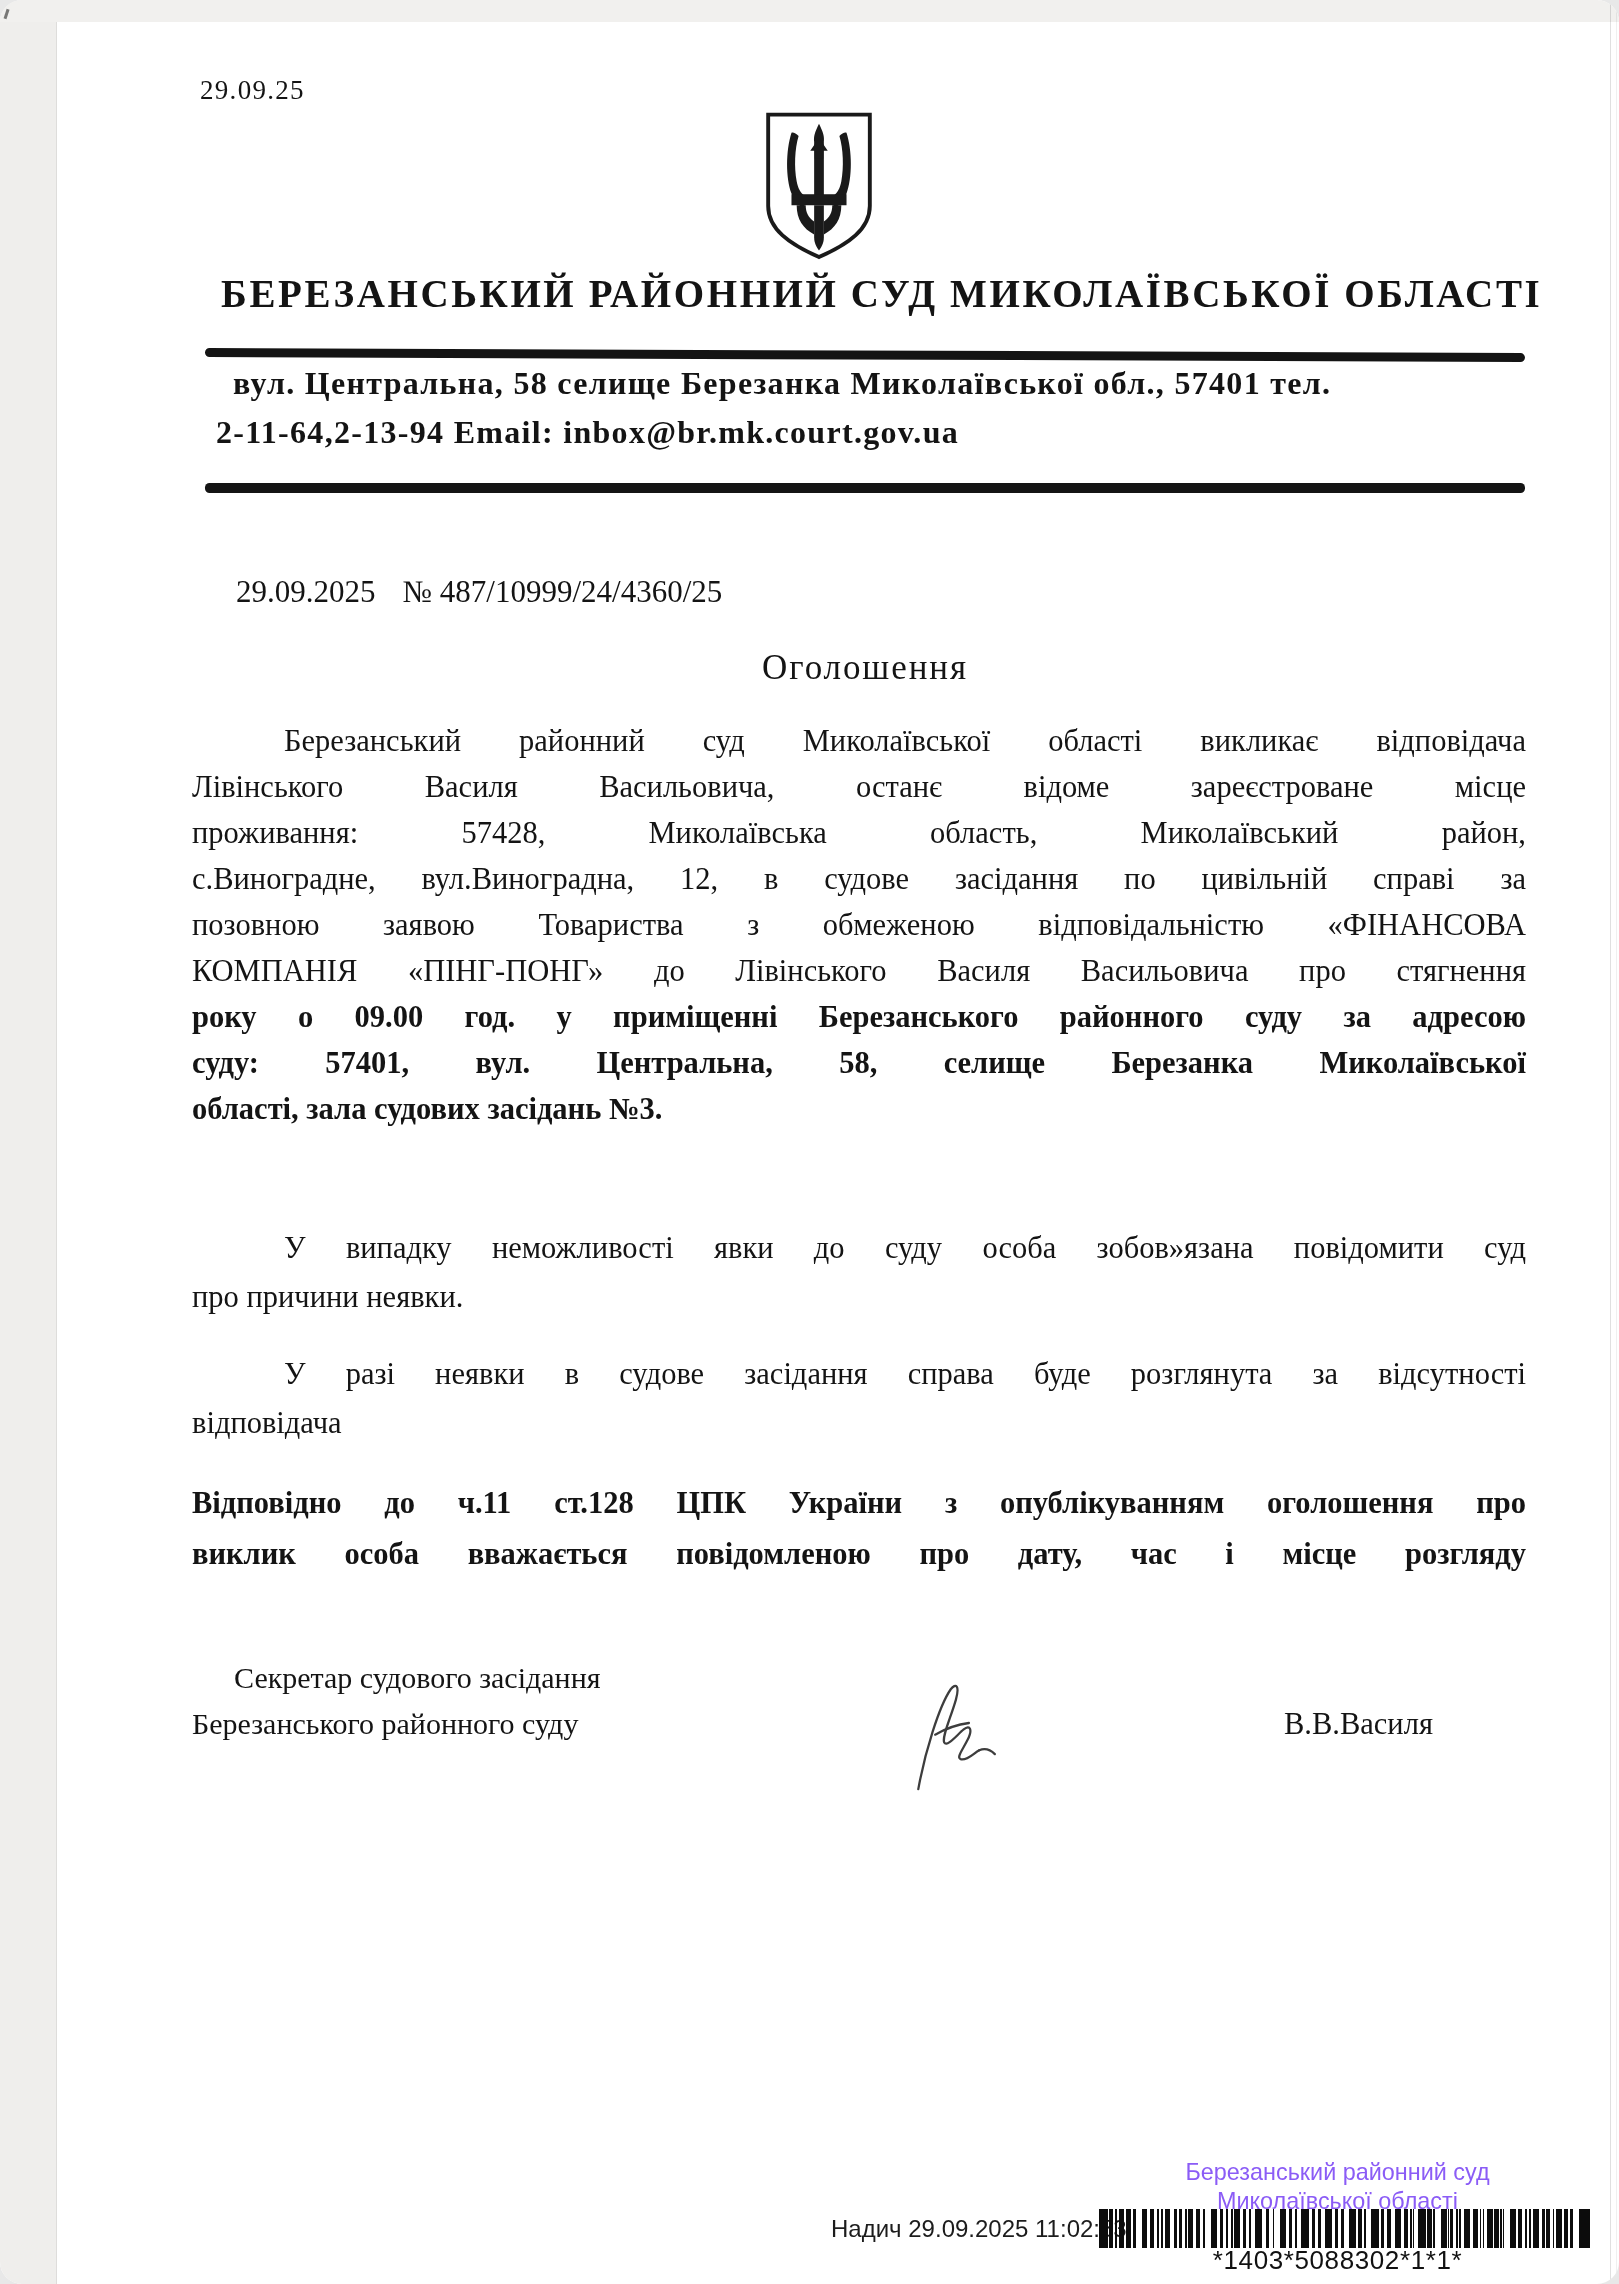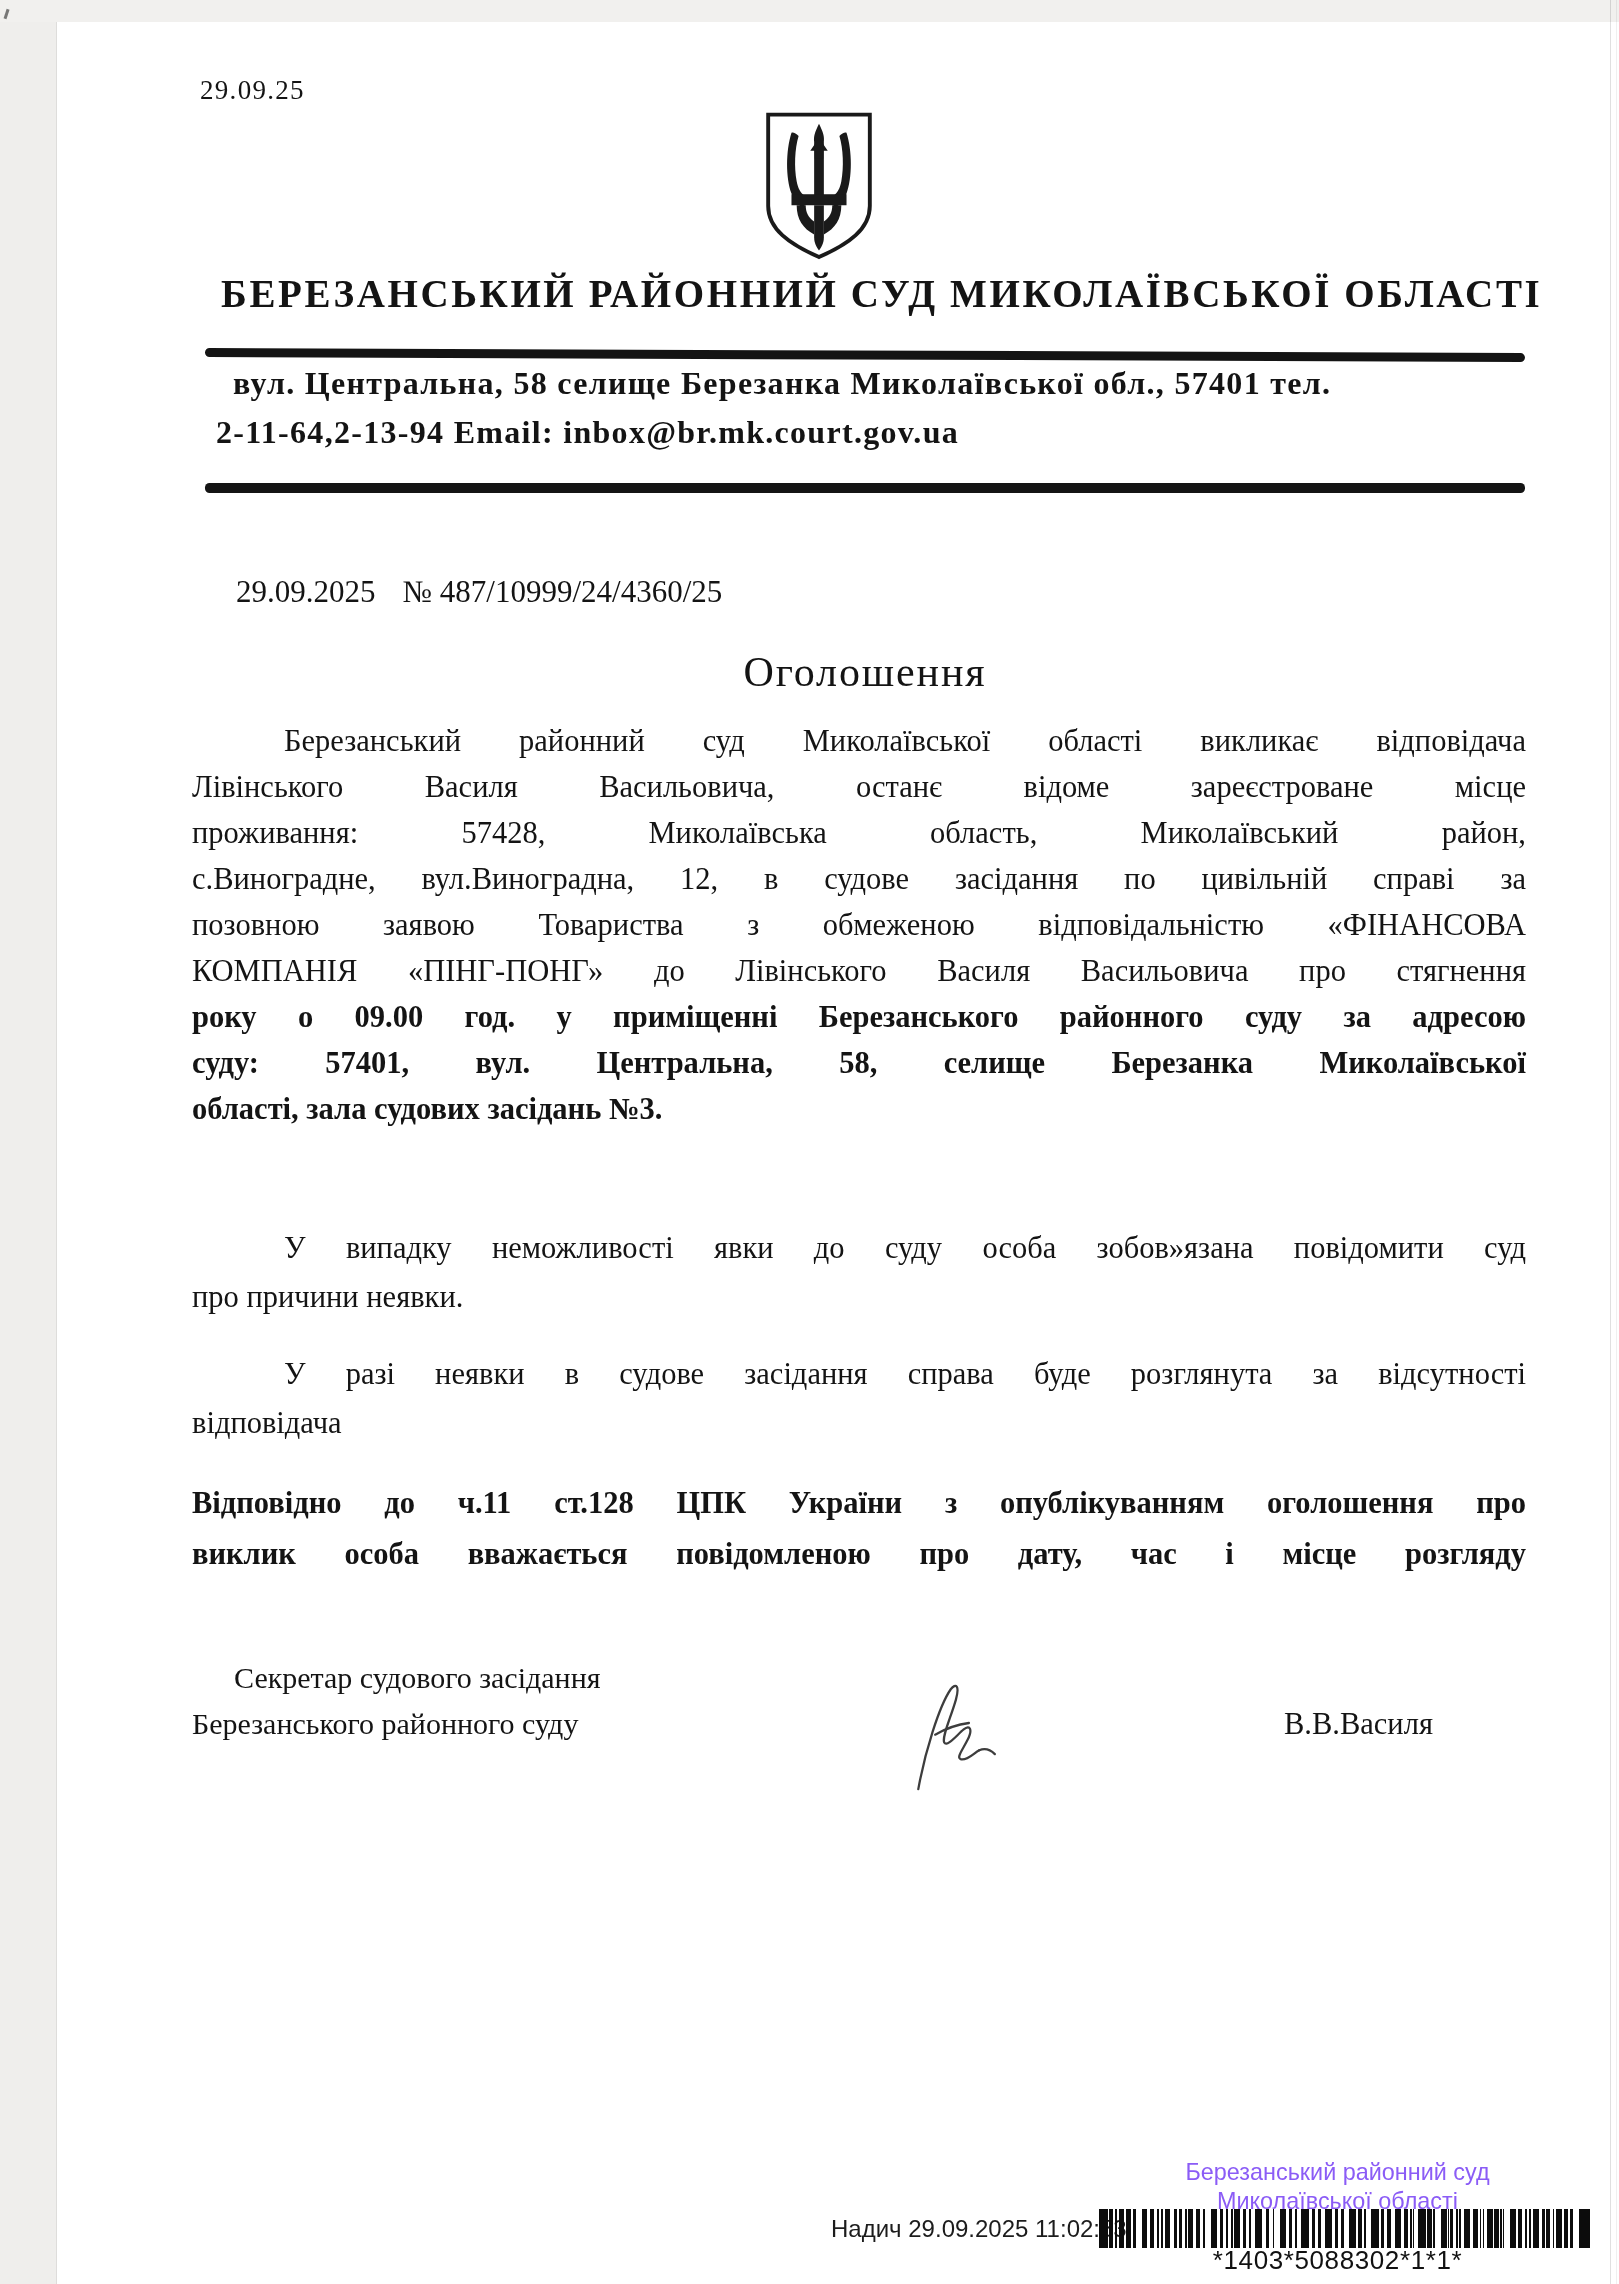--- a/index.html
+++ b/index.html
@@ -3,20 +3,21 @@
 <meta charset="utf-8">
 <style>
   html,body{margin:0;padding:0;background:#e8e8e8;}
   .page{
     position:relative;
     width:1619px;height:2284px;
     background:var(--paper,#ffffff);
     overflow:hidden;
     font-family:"Liberation Serif", serif;
     color:var(--ink,#141414);
+    border-radius:22px;
   }
   
   .edge-left{position:absolute;left:0;top:0;width:56px;height:100%;background:#efeeec;border-right:0.6px solid rgba(0,0,0,.07);}
   .edge-top{position:absolute;left:0;top:0;width:100%;height:22px;background:#f1f0ee;}
   .edge-right-line{position:absolute;left:1610px;top:0;width:1.3px;height:100%;background:rgba(0,0,0,.12);}
   .edge-right-line2{position:absolute;left:1616px;top:0;width:0.6px;height:100%;background:rgba(0,0,0,.06);}
   .pen-mark{position:absolute;left:5.2px;top:9px;width:2.6px;height:10.4px;background:rgba(20,20,20,.55);transform:rotate(18deg);}
 
   .scan-date{position:absolute;left:200px;top:75px;font-size:27px;letter-spacing:1.3px;}
 
@@ -30,21 +31,21 @@
   .rule-1{top:348px;height:9px;transform:rotate(.22deg);transform-origin:left center;}
   .rule-2{top:483px;height:9.7px;}
 
   .addr{position:absolute;left:216px;width:1298px;font-weight:700;font-size:32px;letter-spacing:1.3px;white-space:nowrap;}
   .addr-1{top:365px;padding-left:17px;}
   .addr-2{top:414px;}
 
   .ref-line{position:absolute;left:236px;top:574px;font-size:31px;white-space:nowrap;}
   .ref-line .num{margin-left:27px;}
 
-  .doc-title{position:absolute;left:205px;top:648px;width:1320px;text-align:center;font-size:42px;letter-spacing:1.9px;}
+  .doc-title{position:absolute;left:205px;top:648px;width:1320px;text-align:center;font-size:35px;letter-spacing:1.9px;}
 
   .para{position:absolute;left:192px;width:1334px;font-size:30.5px;}
   .para .ln{text-align:left;}
   .para .ln.j{text-align:justify;text-align-last:justify;text-justify:inter-word;}
   .para .ln.ind{text-indent:92px;}
   .b{font-weight:700;}
   .p1{top:718px;line-height:46px;}
   .p2{top:1224px;line-height:49px;}
   .p3{top:1350px;line-height:49px;}
   .p4{top:1478px;line-height:51px;font-weight:700;}

